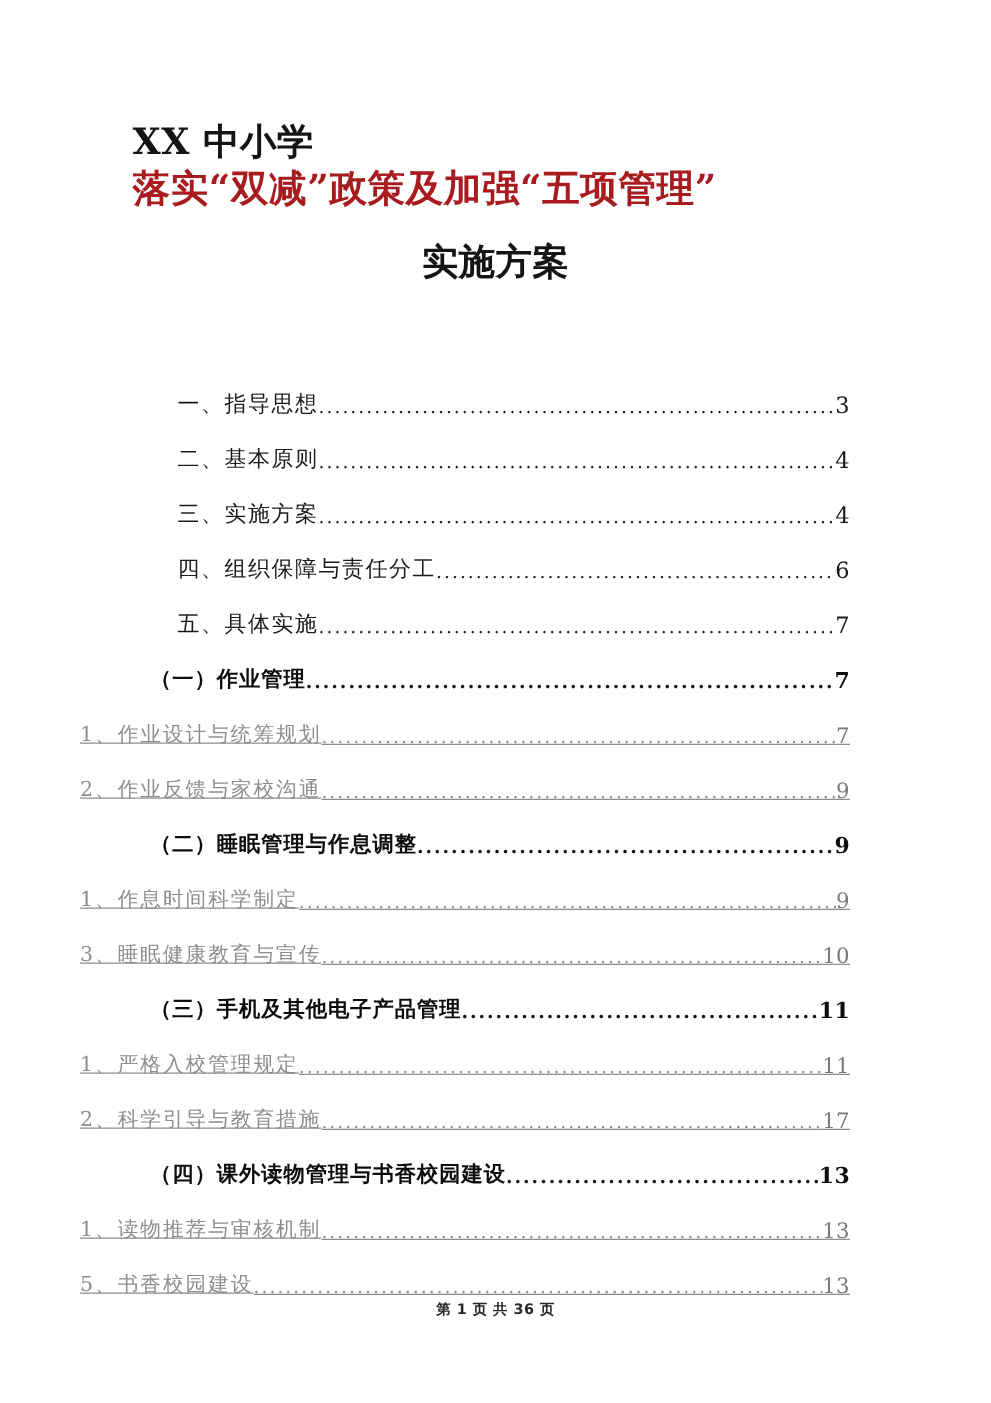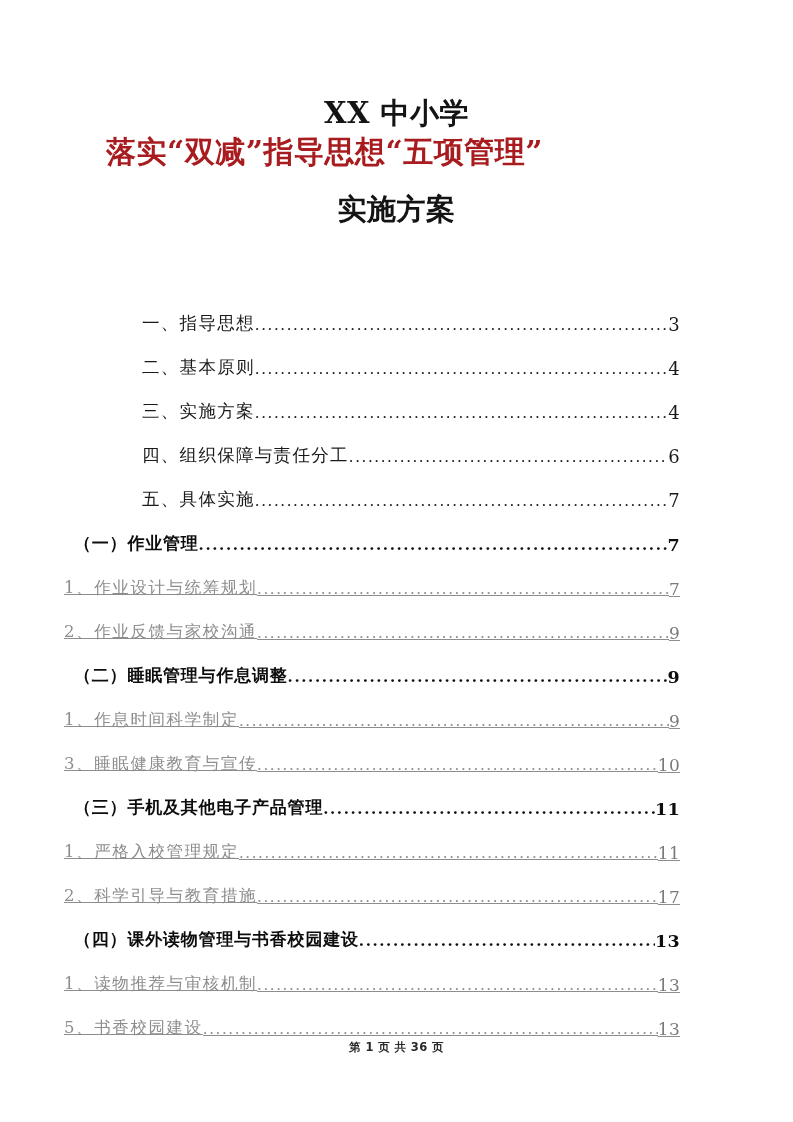--- a/index.html
+++ b/index.html
@@ -32,21 +32,20 @@
 
   .title-line {
     margin: 0;
     padding: 0;
     font-weight: bold;
     line-height: 1.22;
     letter-spacing: 0.5px;
   }
 
   .title-school {
-    text-align: center;
     font-size: 29px;
     color: #141414;
     margin-bottom: 2px;
   }
 
   .title-red {
     text-align: left;
     font-size: 30px;
     color: #a81c20;
     line-height: 1.28;
@@ -106,21 +105,21 @@
     font-size: 17.5px;
     justify-content: flex-end;
   }
   .lvl1 .label { font-weight: 400; }
   .lvl1 .pageno { font-size: 18px; font-weight: 400; }
   .lvl1 .leader { color: #1a1a1a; }
 
   
   .lvl2 {
     height: 44px;
-    padding-left: 74px;
+    padding-left: 120px;
     color: #0d0d0d;
     font-size: 17px;
   }
   .lvl2 .label { font-weight: bold; letter-spacing: 0.8px; }
   .lvl2 .pageno { font-size: 17.5px; font-weight: bold; }
   .lvl2 .leader { color: #0d0d0d; font-weight: bold; }
 
   
   .lvl3 {
     height: 44px;
@@ -147,21 +146,21 @@
     letter-spacing: 0.4px;
   }
 </style>
 </head>
 <body>
 
 <div class="page">
 
   <div class="title-block">
     <div class="title-line title-school">XX 中小学</div>
-    <div class="title-line title-red">落实“双减”指导思想“五项管理”</div>
+    <div class="title-line title-red">落实“双减”政策及加强“五项管理”</div>
     <div class="title-line title-plan">实施方案</div>
   </div>
 
   <div class="toc" id="toc-list">
       <div class="toc-entry lvl1">
         <span class="label">一、指导思想</span>
         <span class="leader">...........................................................................................................................................</span>
         <span class="pageno">3</span>
       </div>
       <div class="toc-entry lvl1">

